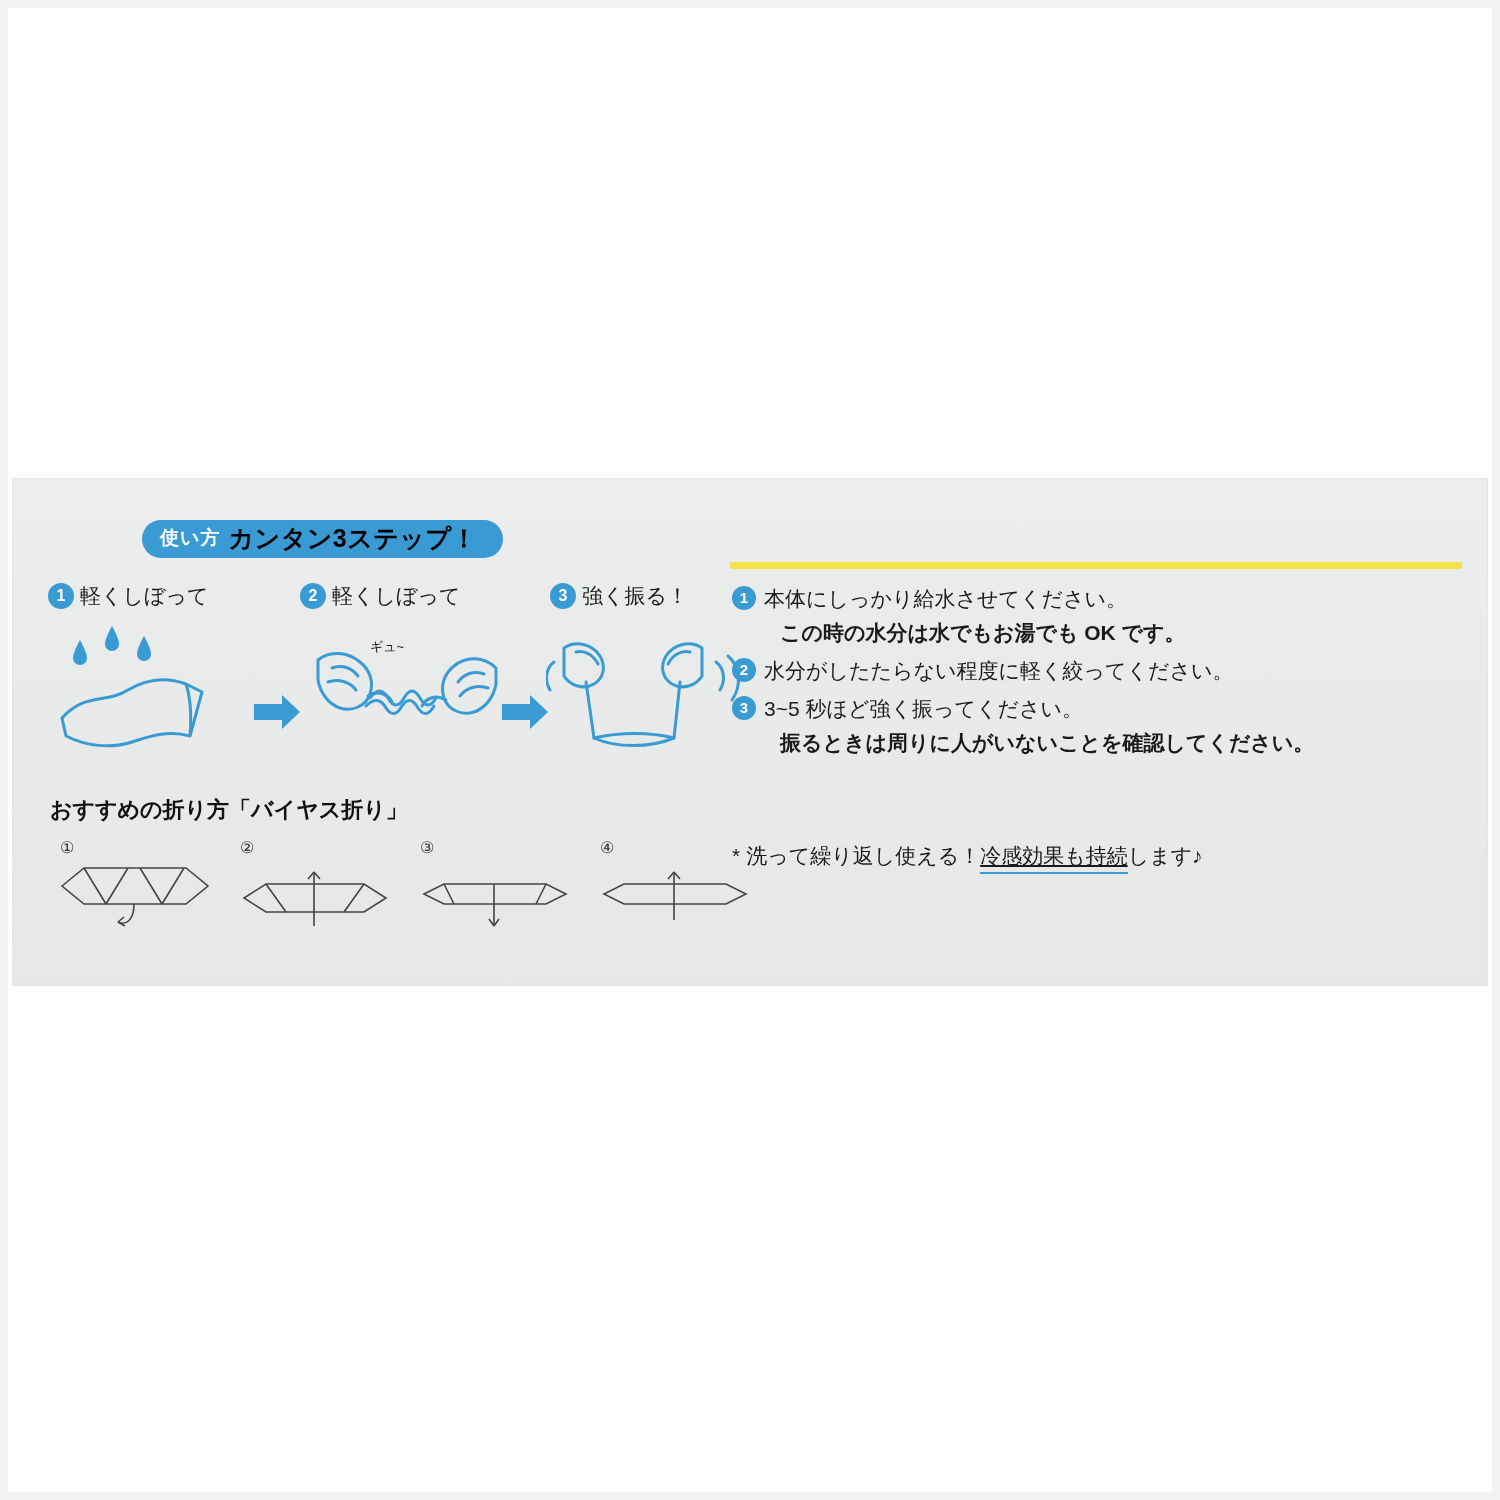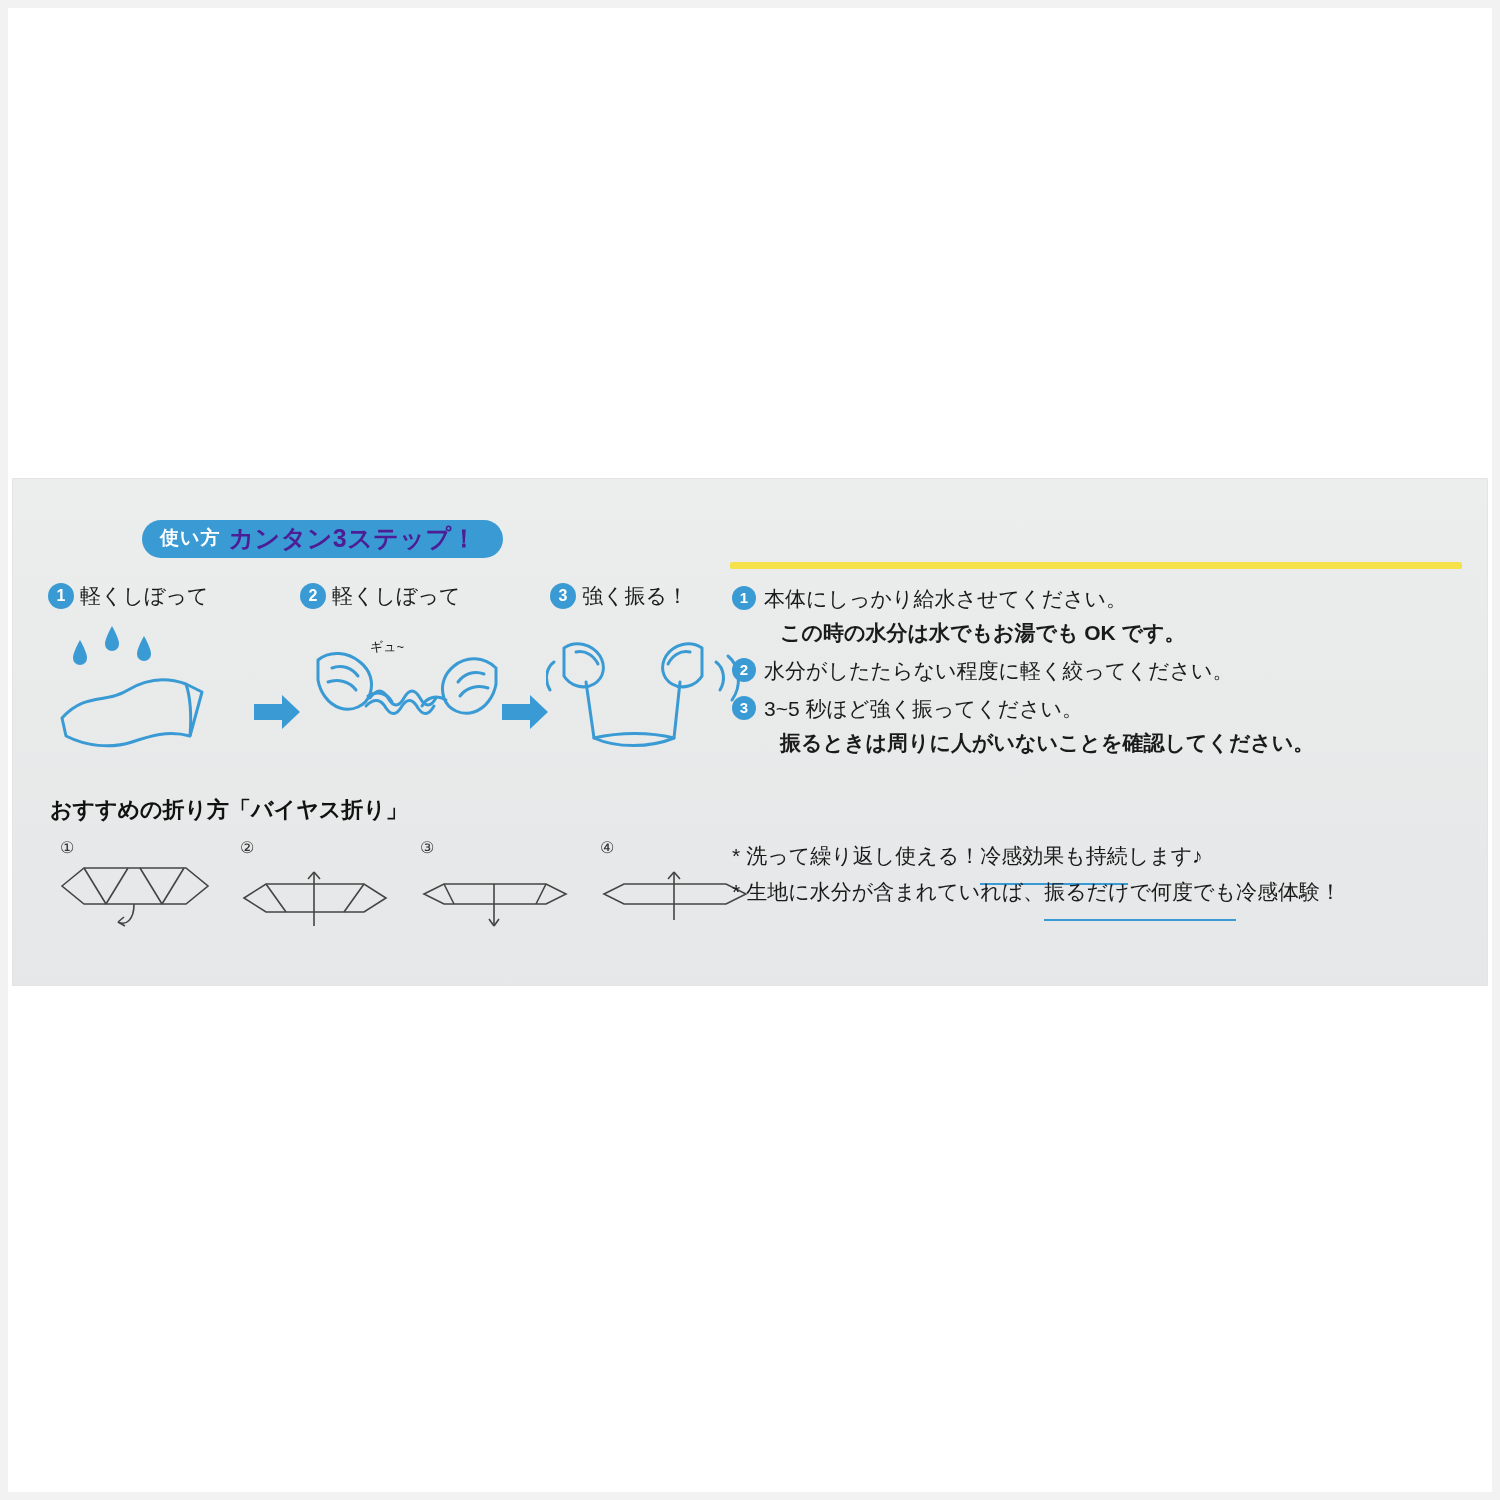--- a/index.html
+++ b/index.html
@@ -68,21 +68,21 @@
   }
   .badge-small {
     color: #ffffff;
     font-size: 19px;
     font-weight: bold;
     letter-spacing: 1px;
     margin-right: 8px;
     white-space: nowrap;
   }
   .badge-big {
-    color: #4c1d95;
+    color: #000000;
     font-size: 25px;
     font-weight: bold;
     letter-spacing: 0.5px;
     white-space: nowrap;
   }
 
   .steps {
     position: absolute;
     left: 0px;
     top: 62px;
@@ -231,21 +231,22 @@
     width: 740px;
   }
   .note {
     font-size: 21px;
     color: #1a1a1a;
     line-height: 36px;
     white-space: nowrap;
   }
   .u-blue {
     border-bottom: 2px solid #3a9bd4;
-    padding-bottom: 16px;
+    padding-bottom: 5px;
+    text-decoration: underline;
   }
   .note .star { margin-right: 6px; }
 </style>
 </head>
 <body>
 
 <div class="page">
   <div class="frame-top"></div>
   <div class="frame-bottom"></div>
   <div class="frame-left"></div>
@@ -391,21 +392,18 @@
             <span class="num-bullet">3</span>
             <div class="num-main">3~5 秒ほど強く振ってください。</div>
             <div class="num-sub">振るときは周りに人がいないことを確認してください。</div>
           </div>
         </div>
 
         <div class="notes">
           <div class="note">
             <span class="star">*</span><span>洗って繰り返し使える！</span><span class="u-blue">冷感効果も持続</span><span>します♪</span>
           </div>
-          <div class="note">
-            <span class="star">*</span><span>生地に水分が含まれていれば、</span><span class="u-blue">振るだけで何度でも</span><span>冷感体験！</span>
-          </div>
         </div>
       </div>
 
     </div>
   </div>
 </div>
 
 </body></html>

